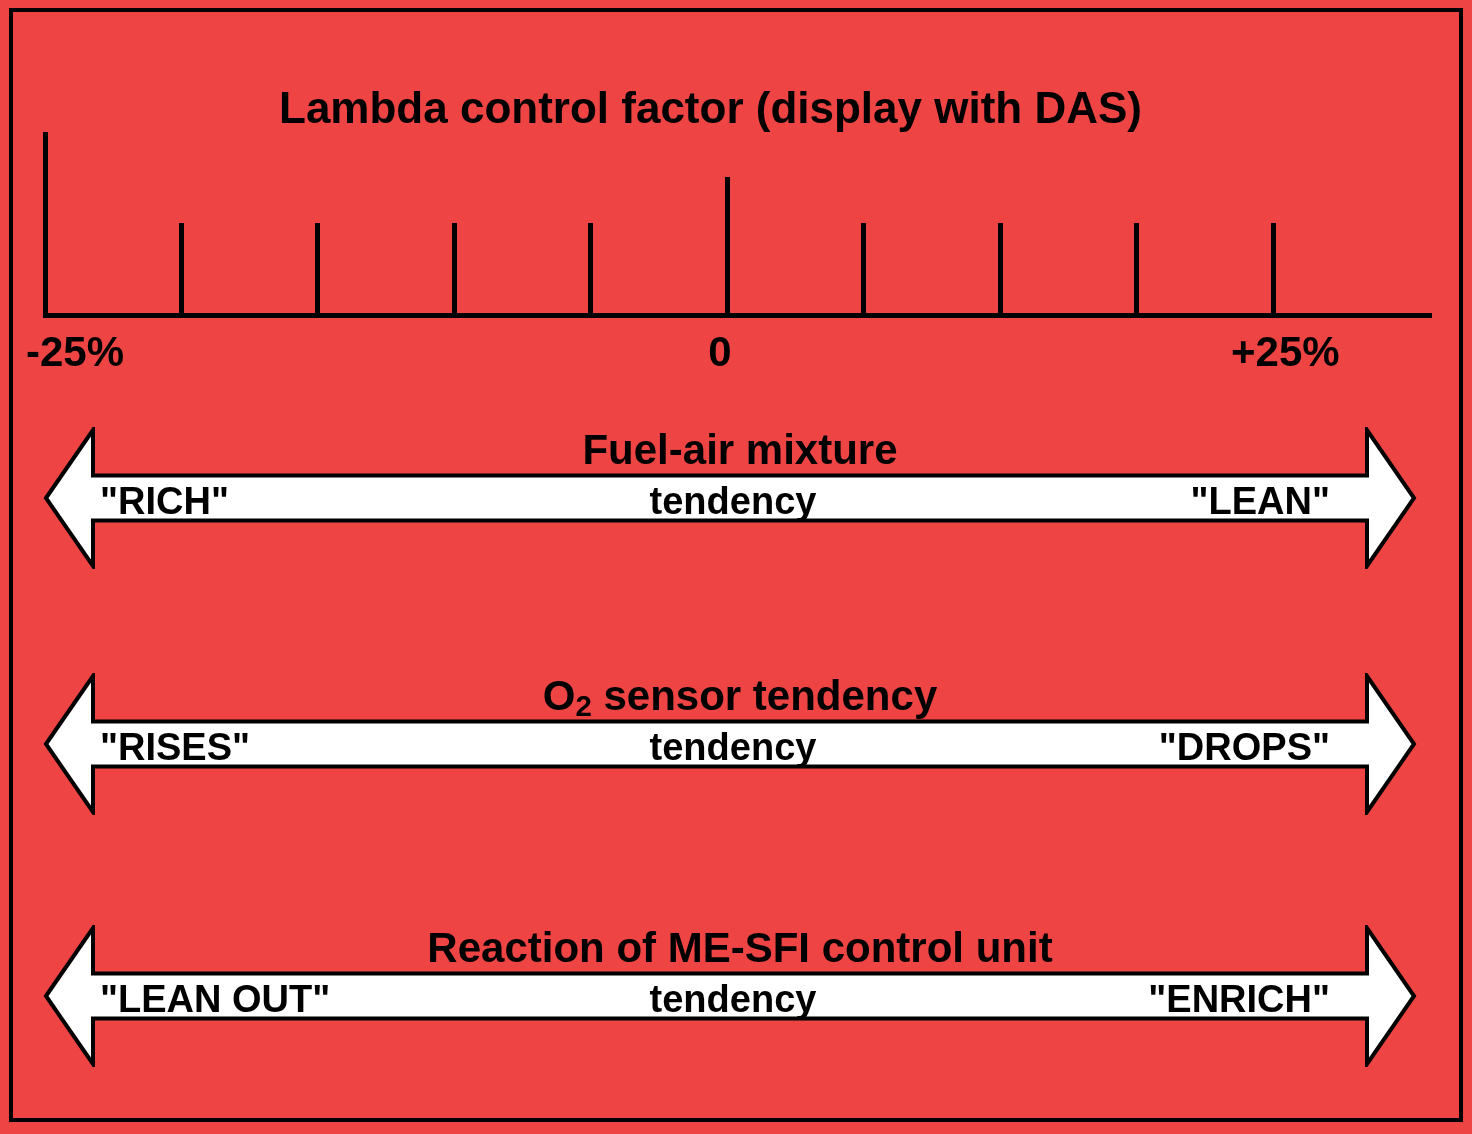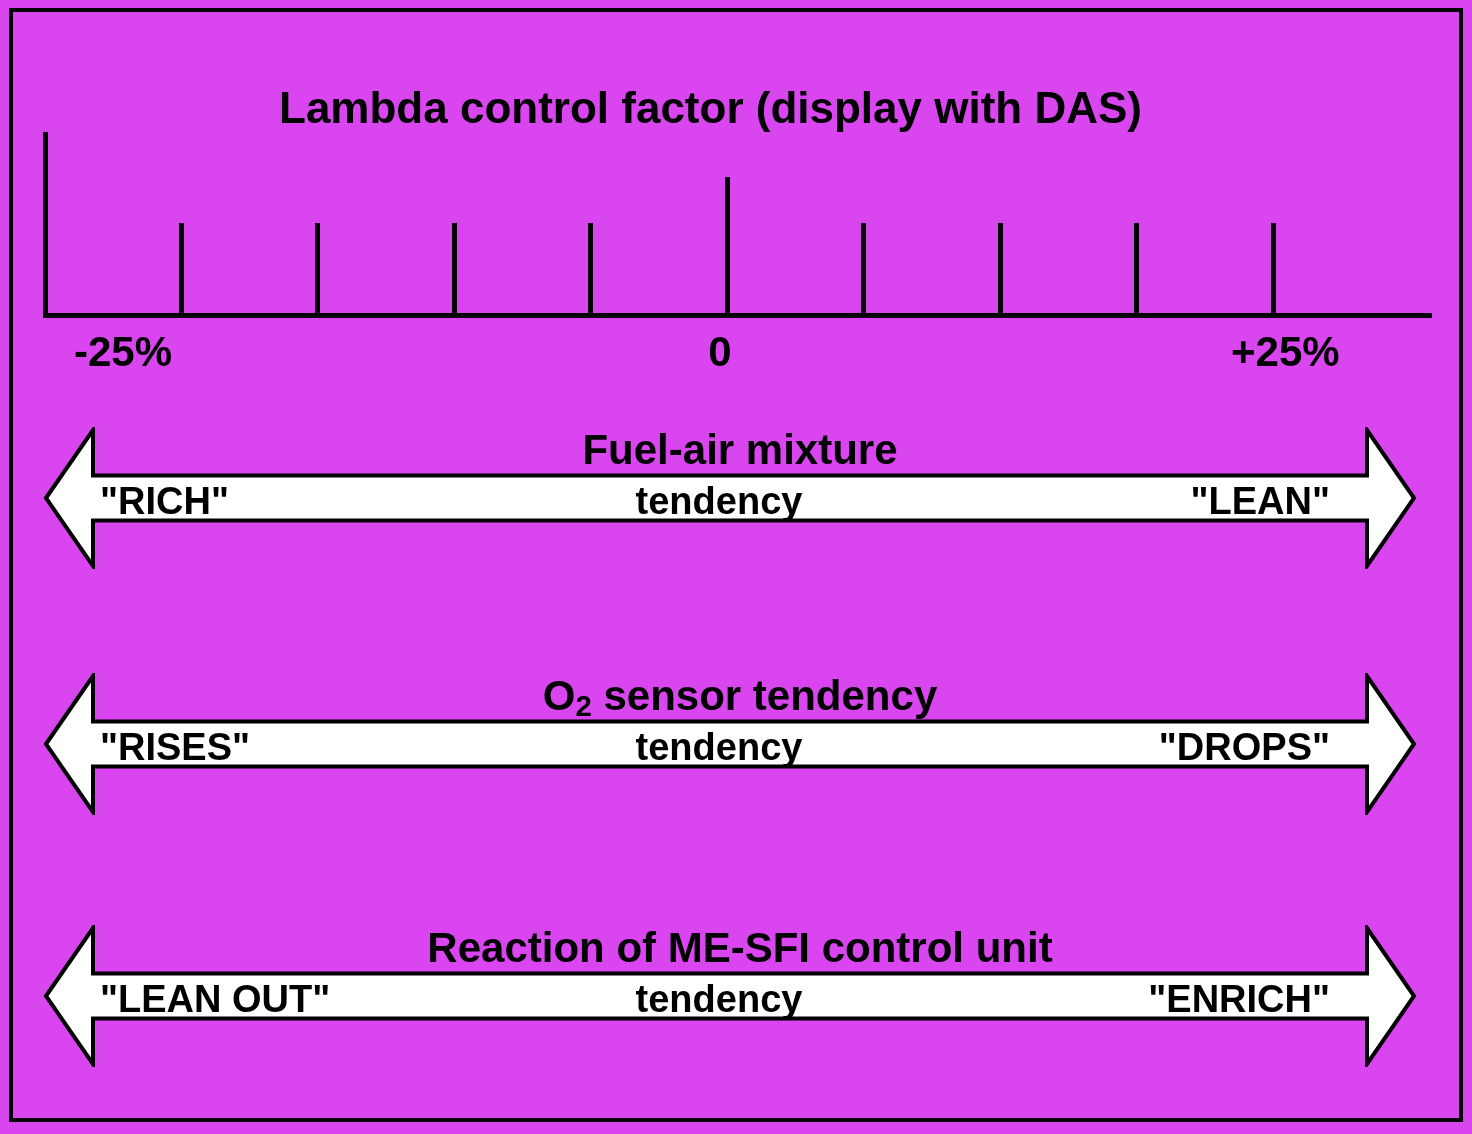--- a/index.html
+++ b/index.html
@@ -2,21 +2,21 @@
 <html><head>
 <meta charset="utf-8">
 <style>
   html, body {
     margin: 0; padding: 0;
     background: #ffffff;
   }
   .page {
     position: relative;
     width: 1472px; height: 1134px;
-    background: #d946ef;
+    background: #ef4444;
     overflow: hidden;
     font-family: "Liberation Sans", sans-serif;
     font-weight: bold;
     color: #000000;
   }
   .frame {
     position: absolute;
     left: 9px; top: 8px;
     width: 1454px; height: 1114px;
     border: 4px solid #000000;
@@ -44,21 +44,21 @@
     width: 5px;
     background: #000000;
   }
   .scale-label {
     position: absolute;
     top: 331px;
     font-size: 42px;
     line-height: 1;
     white-space: nowrap;
   }
-  .scale-label.min  { left: 26px; margin-left: 48px; }
+  .scale-label.min  { left: 26px; }
   .scale-label.zero { left: 700px; width: 40px; text-align: center; }
   .scale-label.max  { left: 1231px; width: 200px; text-align: left; }
   
   .arrow-row {
     position: absolute;
     left: 0; width: 1328px; height: 142px;
   }
   .arrow-row svg { position: absolute; left: 0; top: 0; }
   .arrow-title {
     position: absolute;
@@ -74,21 +74,21 @@
     line-height: 0;
   }
   .arrow-label {
     position: absolute;
     top: 55px;
     font-size: 38px;
     line-height: 1;
     white-space: nowrap;
   }
   .arrow-label.left   { left: 100px; }
-  .arrow-label.center { left: 2px; width: 1434px; text-align: center; }
+  .arrow-label.center { left: 16px; width: 1434px; text-align: center; }
   .arrow-label.right  { left: 1100px; width: 230px; text-align: right; }
 </style>
 </head>
 <body>
 
 <div class="page">
 
   <div class="frame"></div>
 
   <h1 class="main-title">Lambda control factor (display with DAS)</h1>

